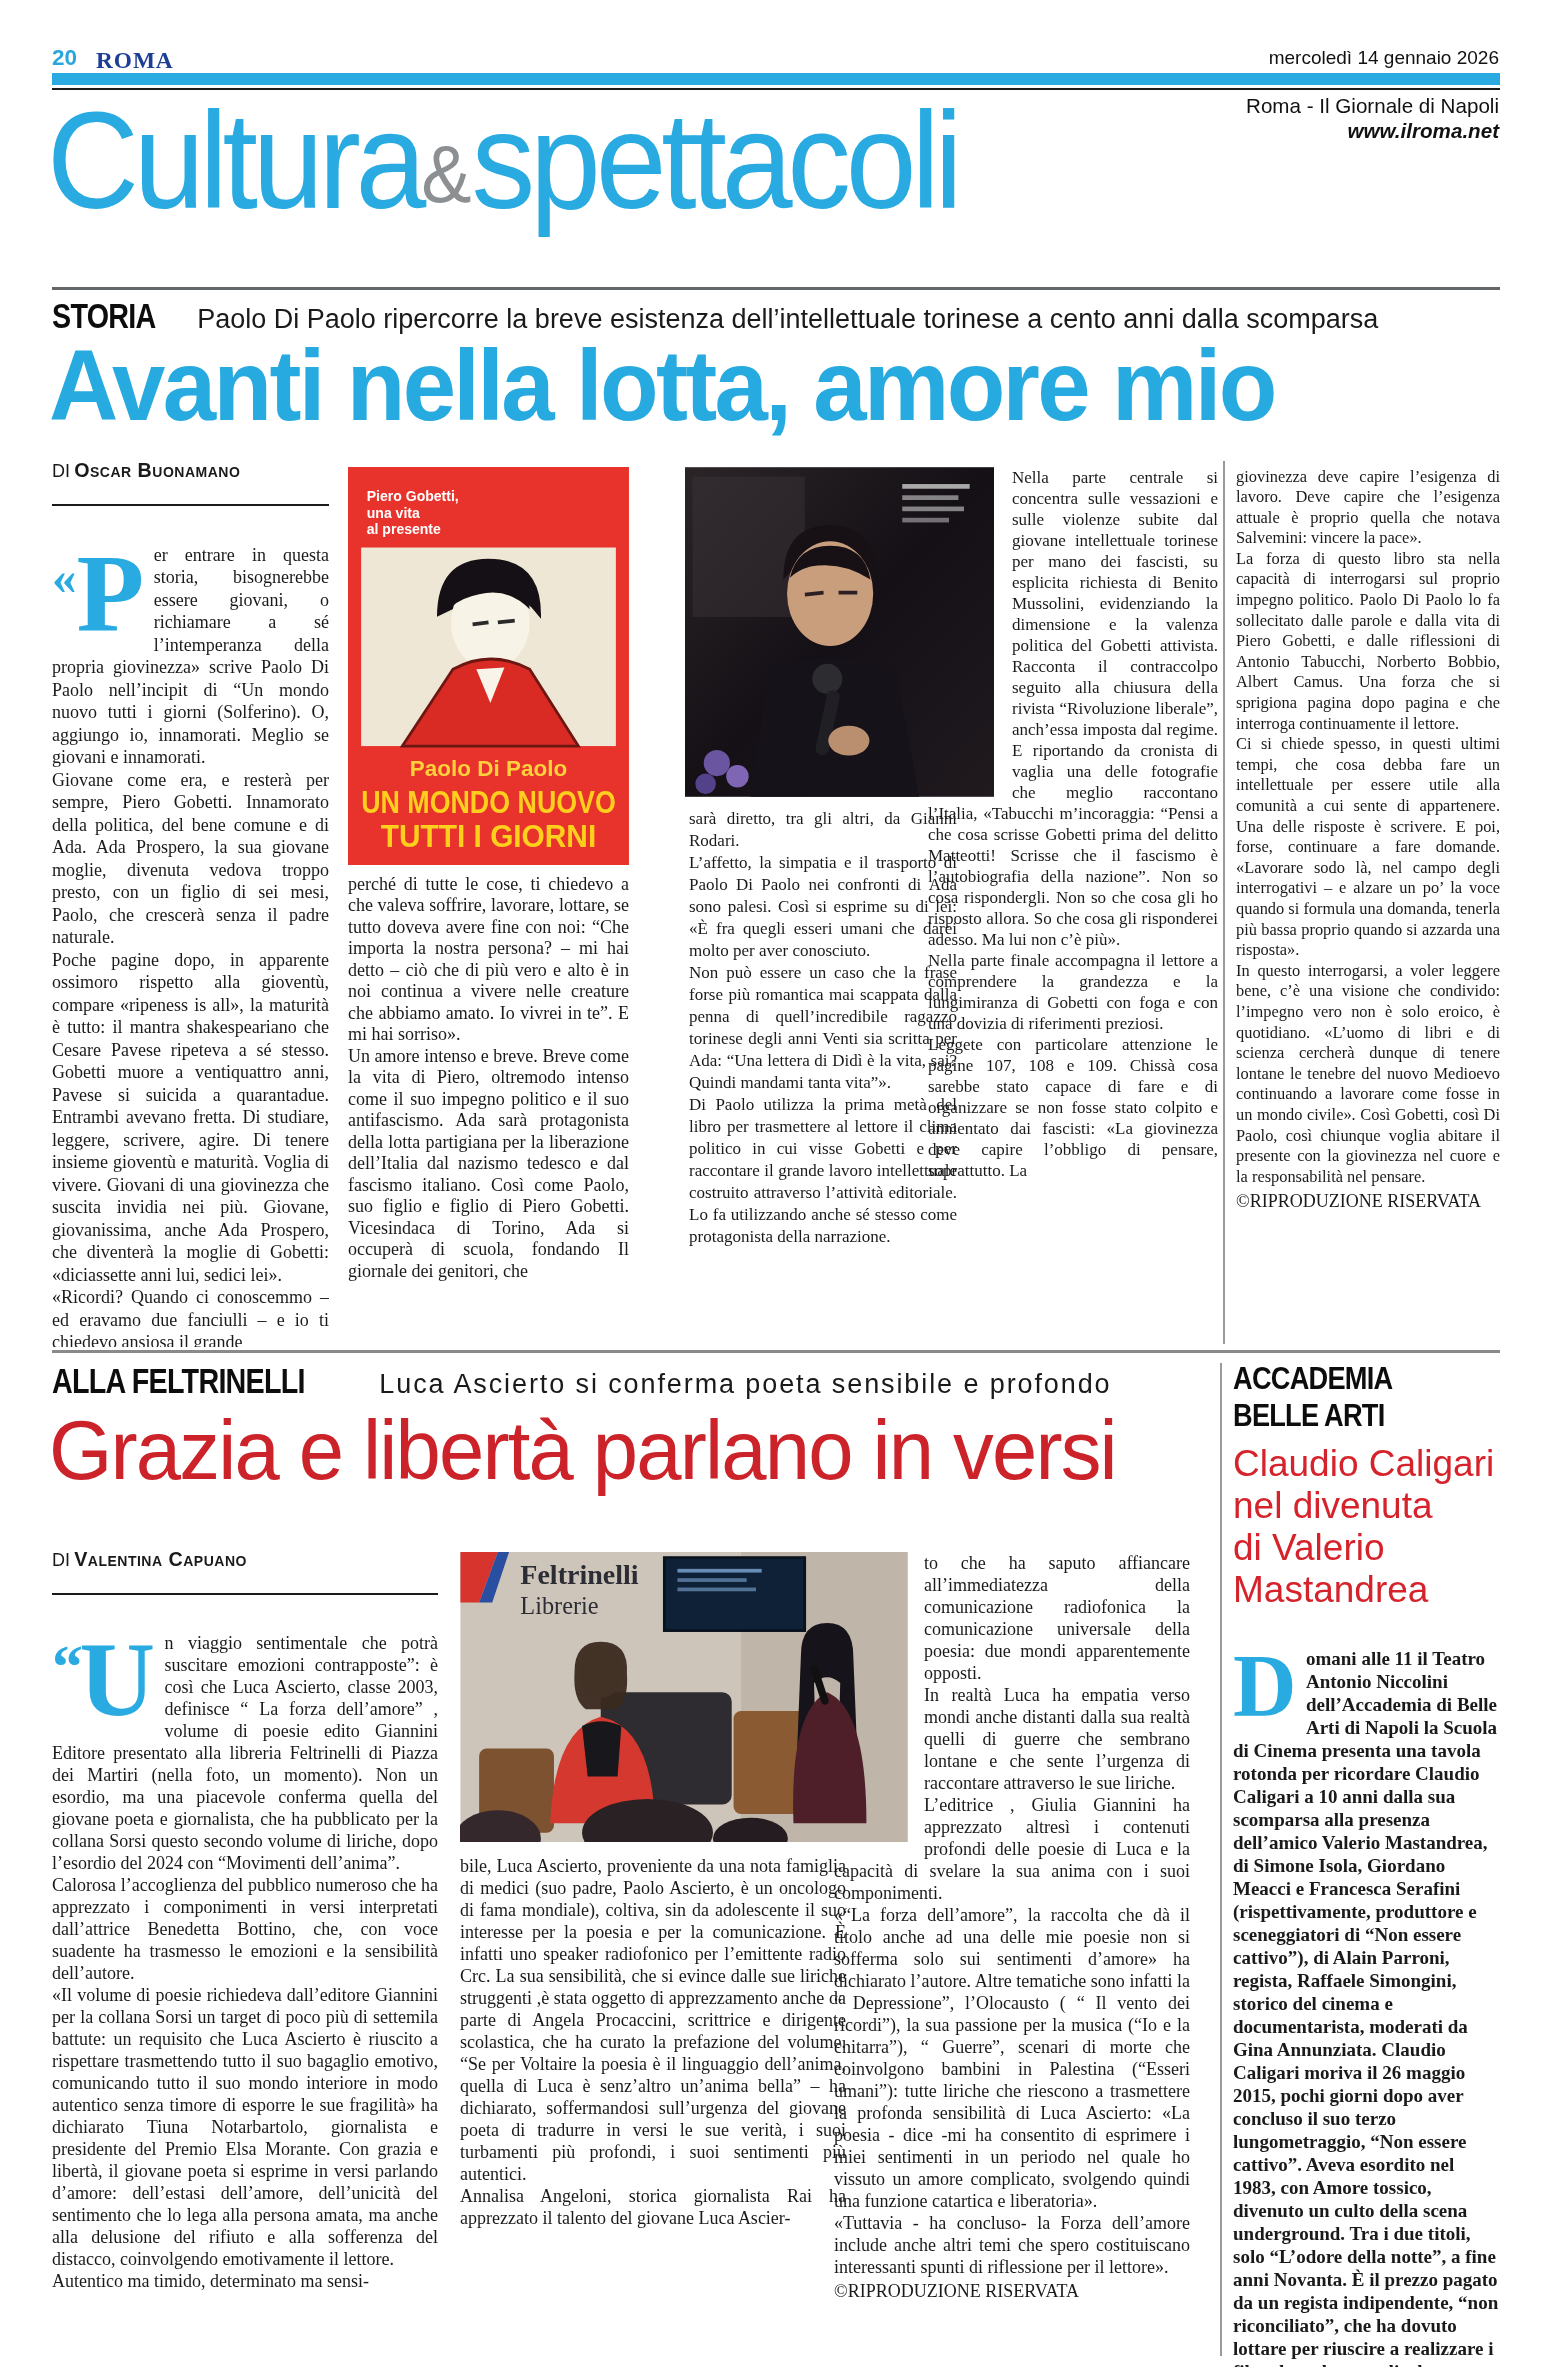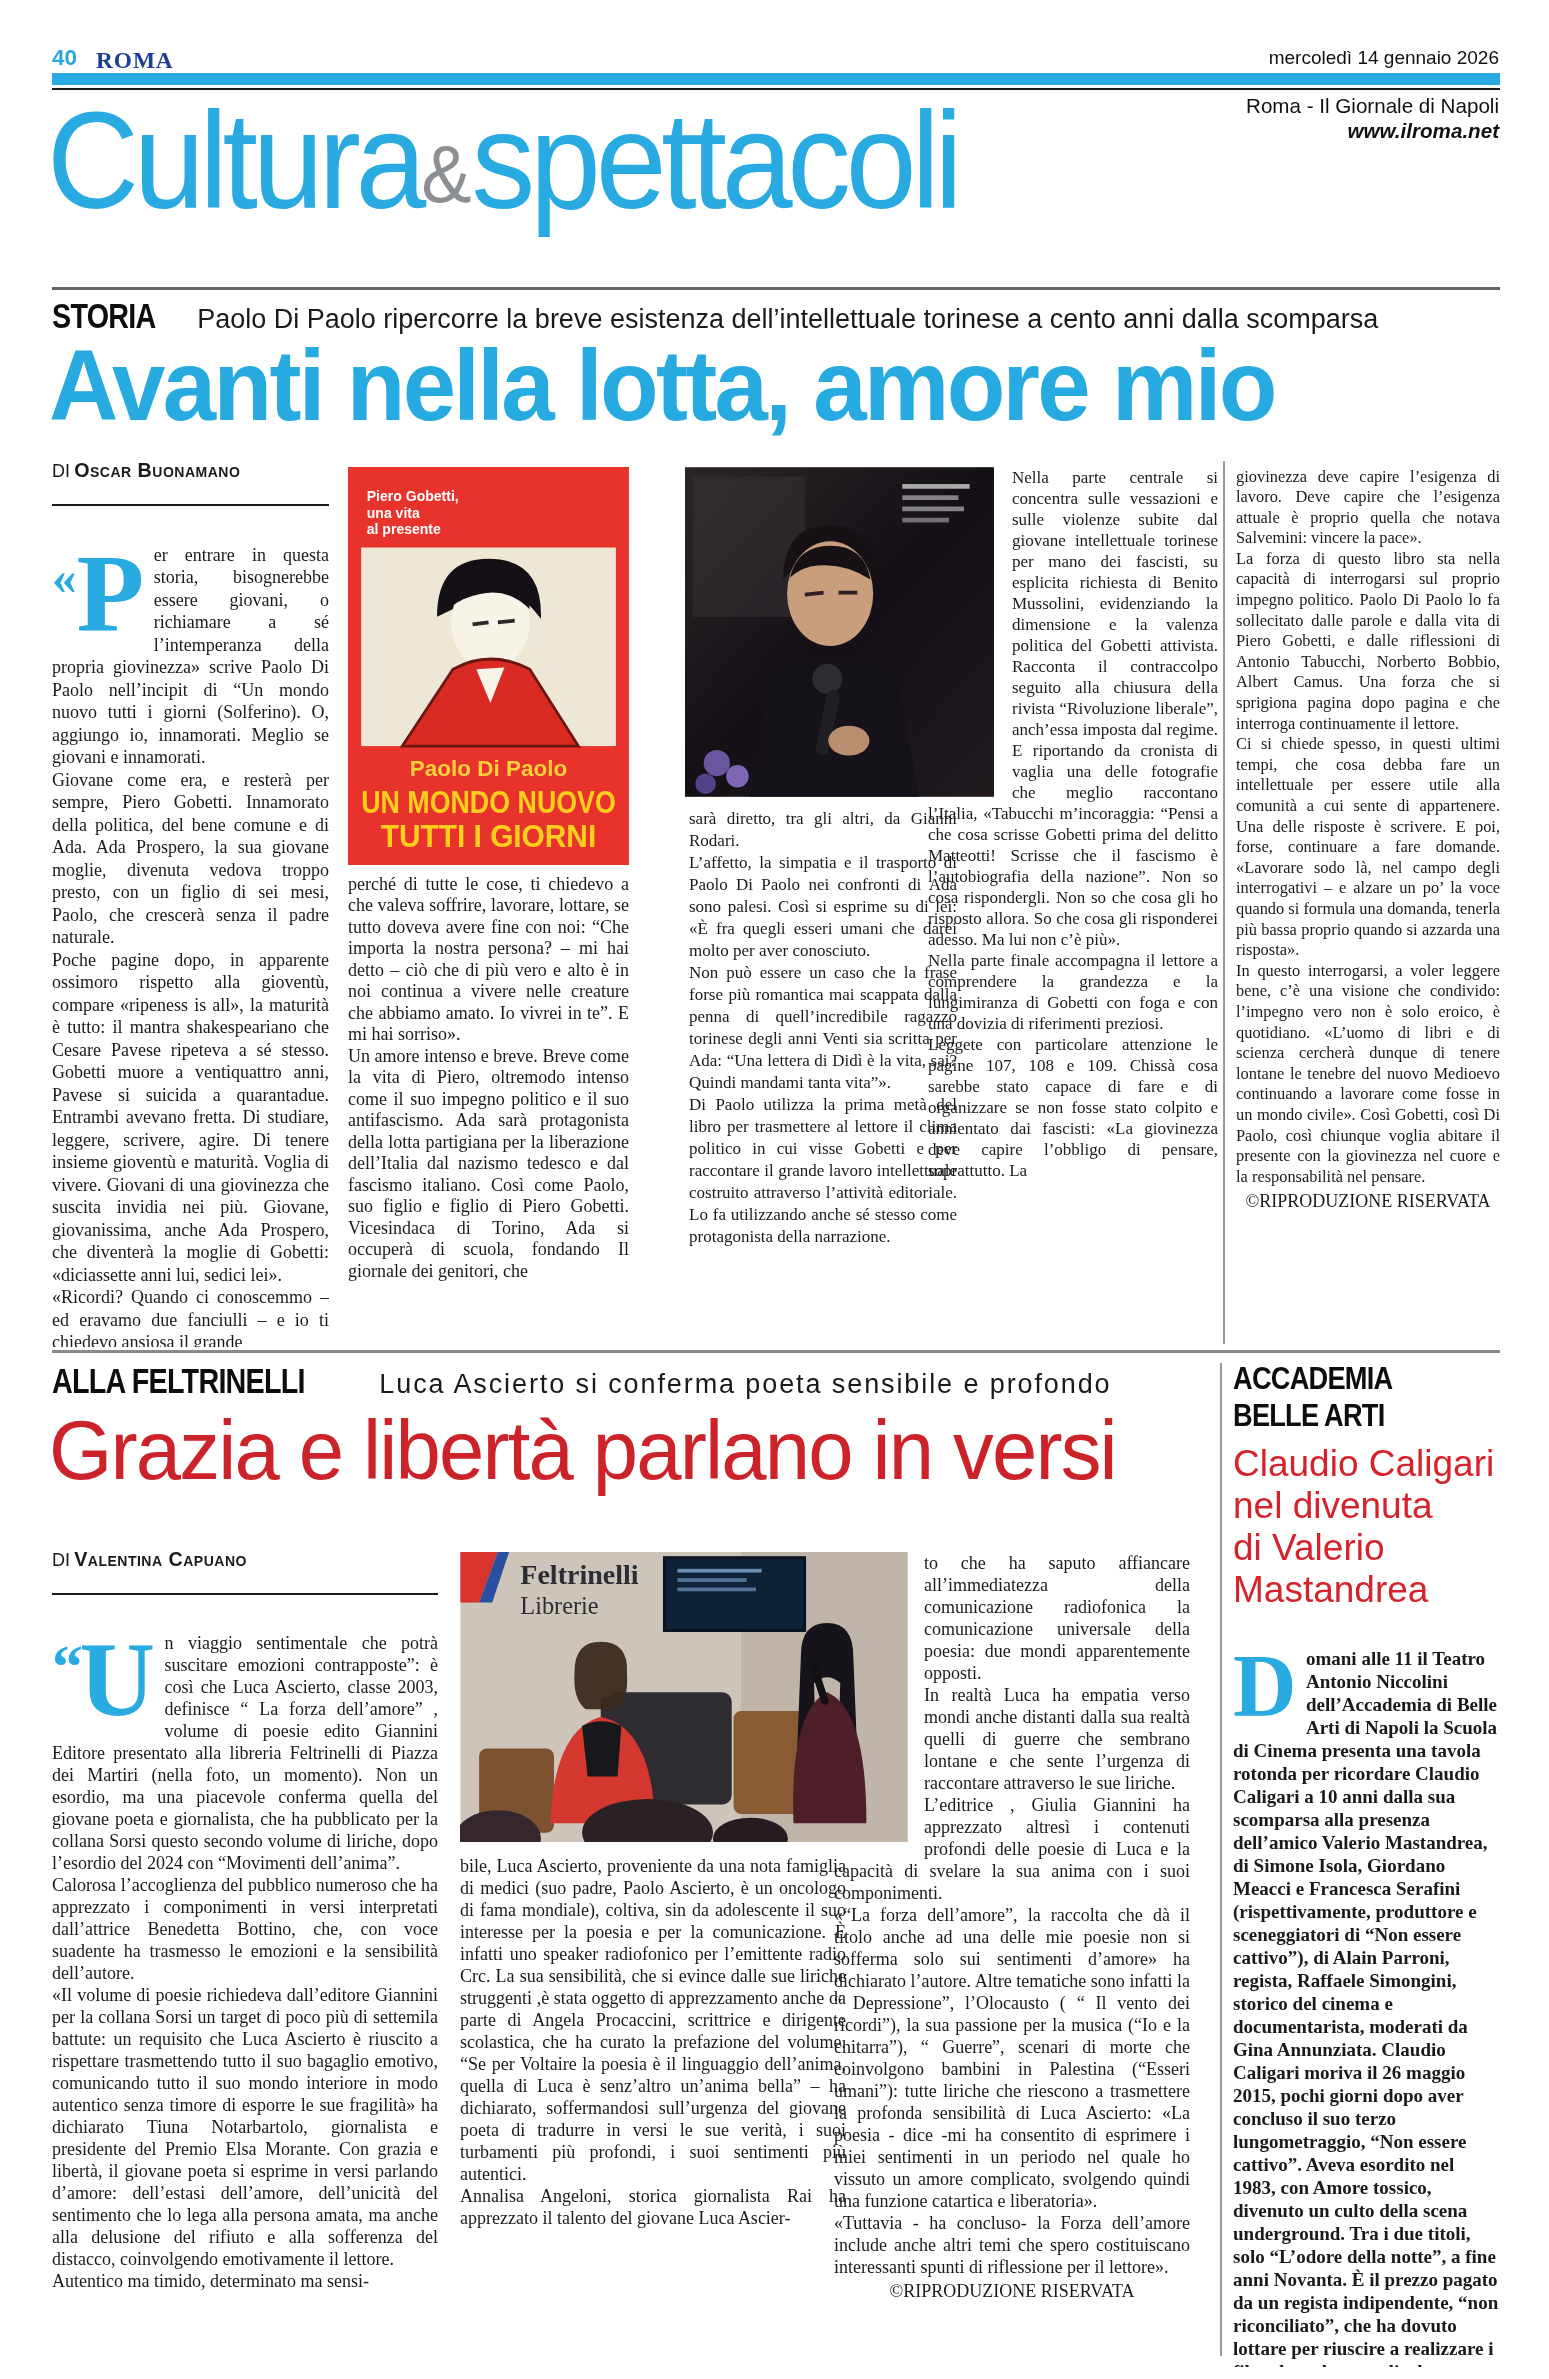--- a/index.html
+++ b/index.html
@@ -32,41 +32,41 @@
   .byline .di{font-size:18px;}
   .byline .nm{font-size:19.7px;font-weight:bold;font-variant:small-caps;letter-spacing:0.5px;}
   
   .coltext{white-space:pre-line;text-align:justify;overflow:hidden;}
   .a1c1{font-size:18px;line-height:22.5px;}
   .a1c2{font-size:18px;line-height:21.5px;}
   .a1c3{font-size:17px;line-height:22px;}
   .a1c4{font-size:17px;line-height:21px;}
   .a1c5{font-size:16.4px;line-height:20.6px;}
   .a2{font-size:18px;line-height:22px;}
-  .credit{font-size:18px;text-align:center;margin-top:3.7px;}
+  .credit{font-size:18px;text-align:left;margin-top:3.7px;}
   .vrule{width:1.9px;background:#9a9a9a;}
   .hrule2{left:52px;top:1350px;width:1448px;height:2.8px;background:#8a8a8a;}
   
   .dcwrap{float:left;color:#29abe2;margin:5.6px 9.4px 0 0;line-height:.8;}
   .dc-q{font-size:49px;font-weight:bold;vertical-align:36px;}
   .dc-q2{font-size:62px;font-weight:bold;vertical-align:28px;letter-spacing:-3.7px;}
   .dc-l{font-size:111px;font-weight:bold;}
   .dc-l2{font-size:105px;font-weight:bold;}
   .dc-l3{font-size:88px;font-weight:bold;}
   
   .sb-kicker{font-weight:800;font-size:32px;letter-spacing:-0.9px;transform:scaleX(.85);transform-origin:left bottom;display:inline-block;color:#0d0d0d;}
   .sb-sub{font-size:37px;line-height:42px;color:#d6232b;margin-top:9.4px;}
   .sb-body{font-size:19px;line-height:23px;font-weight:bold;white-space:pre-line;margin-top:13px;}
 </style>
 </head>
 <body>
 
 <div class="page">
 
-  <div class="abs pageno sans">40</div>
+  <div class="abs pageno sans">20</div>
   <div class="abs brand">ROMA</div>
   <div class="abs date sans">mercoledì 14 gennaio 2026</div>
   <div class="abs bluebar"></div>
   <div class="abs blackline"></div>
 
   <div class="abs masthead sans"><span>Cultura</span><span class="amp">&amp;</span><span>spettacoli</span></div>
   <div class="abs papername sans">Roma - Il Giornale di Napoli</div>
   <div class="abs website sans">www.ilroma.net</div>
   <div class="abs mastrule"></div>
 

